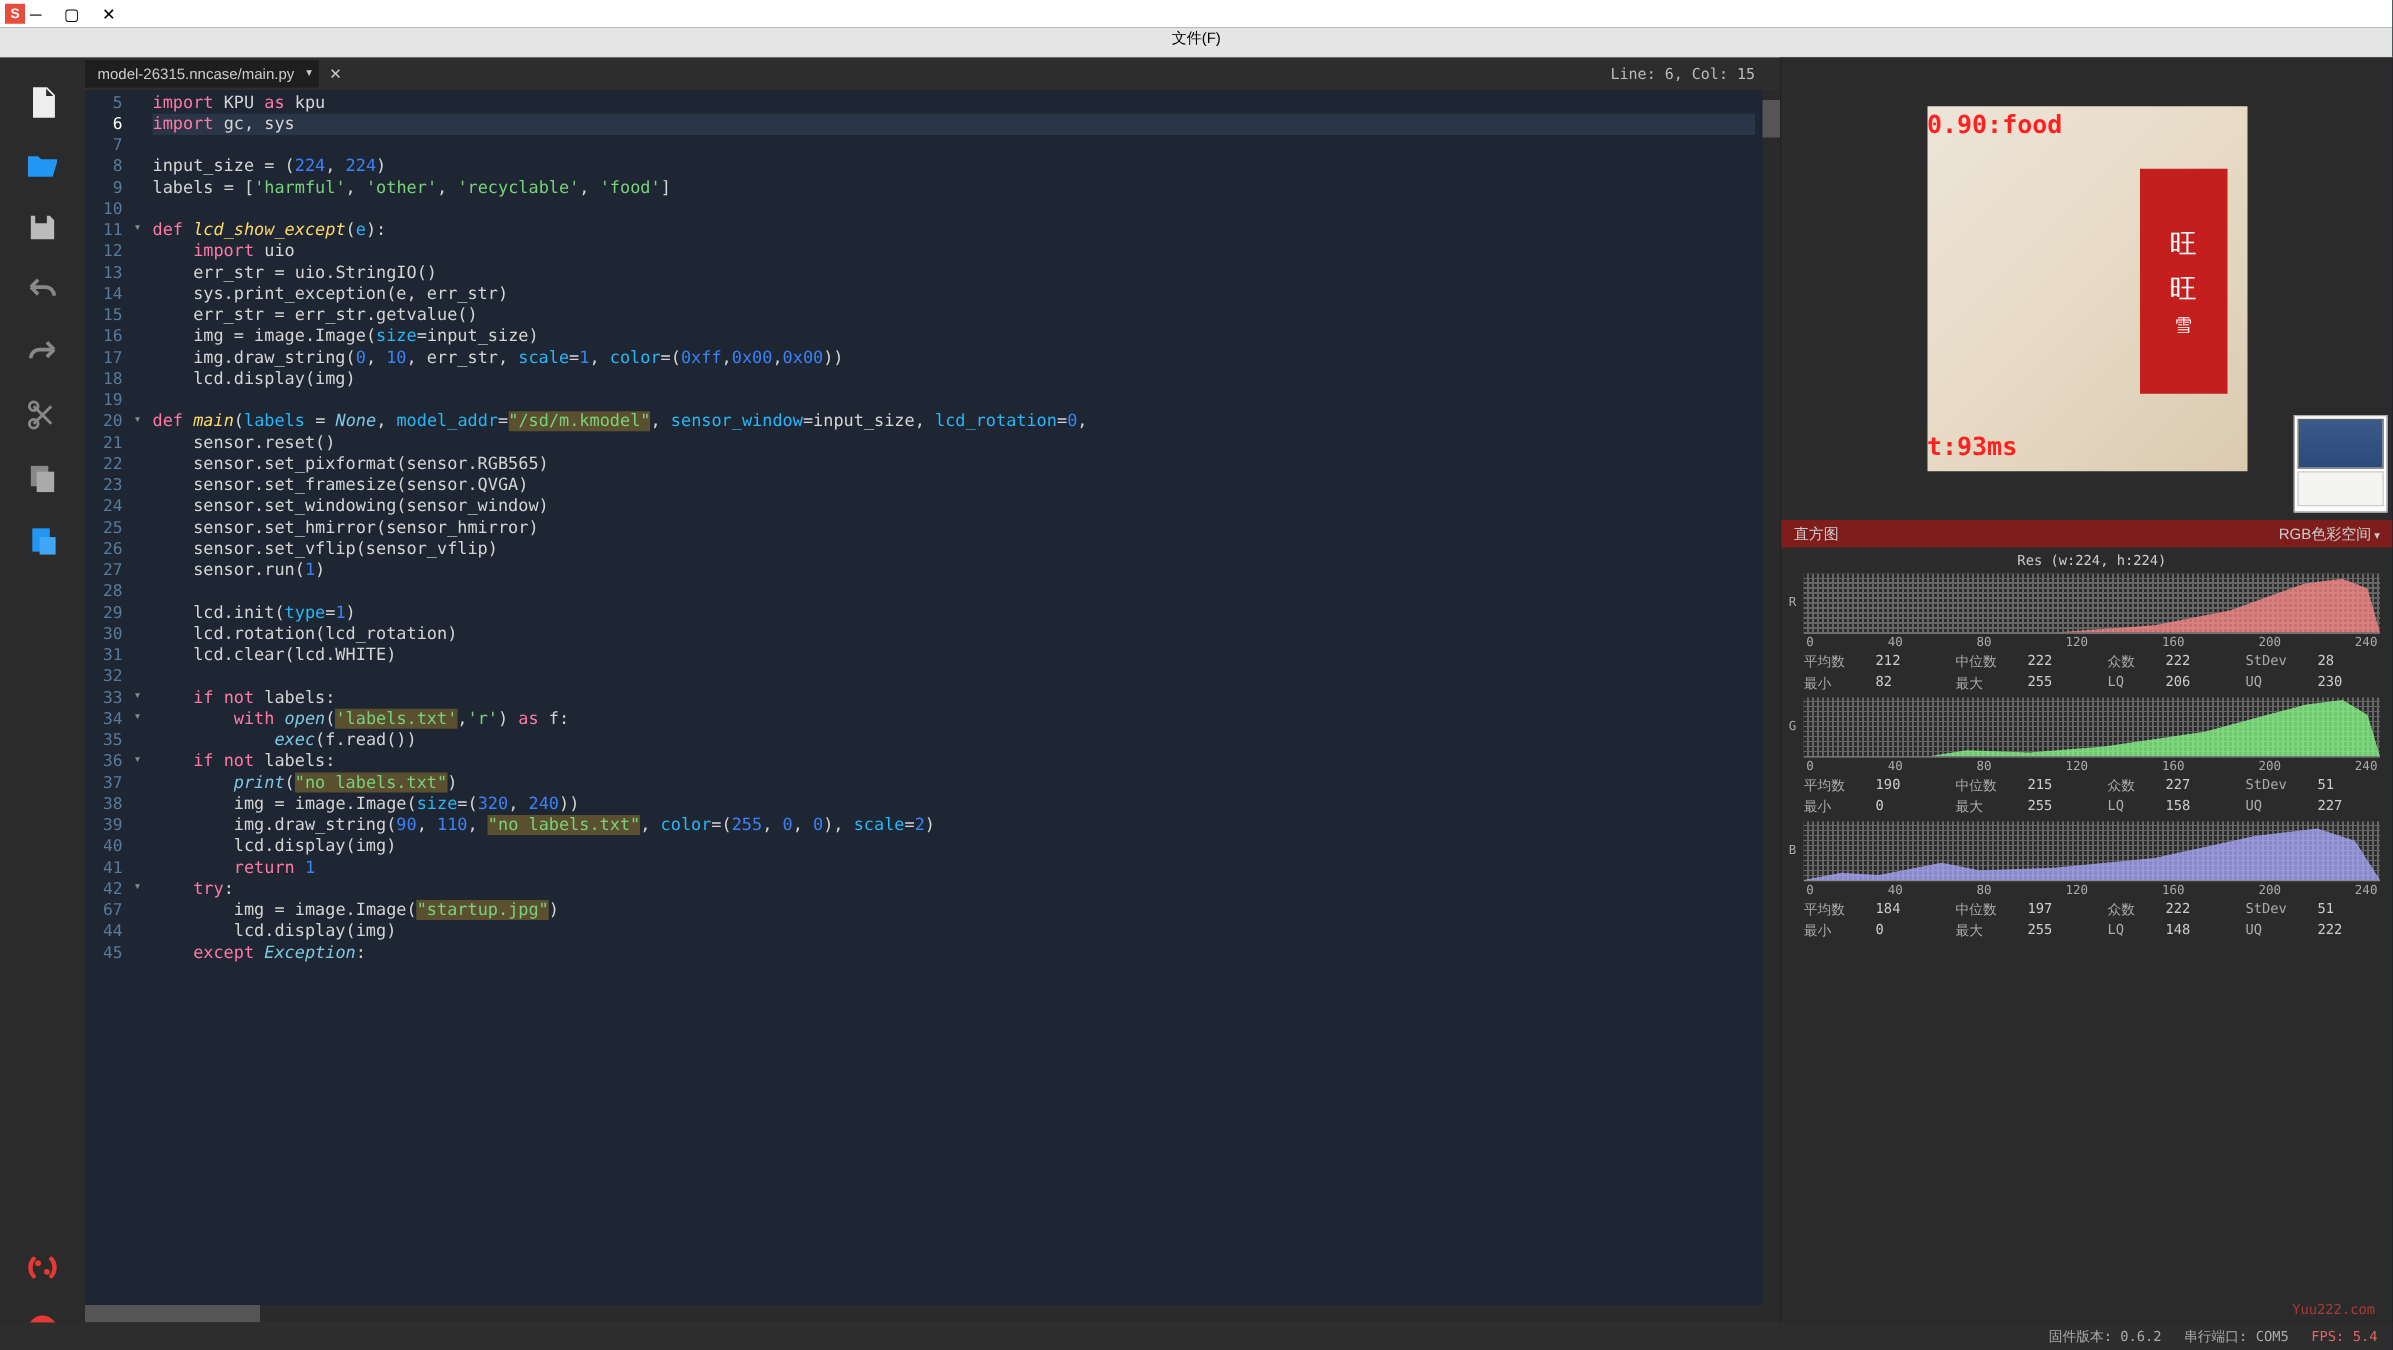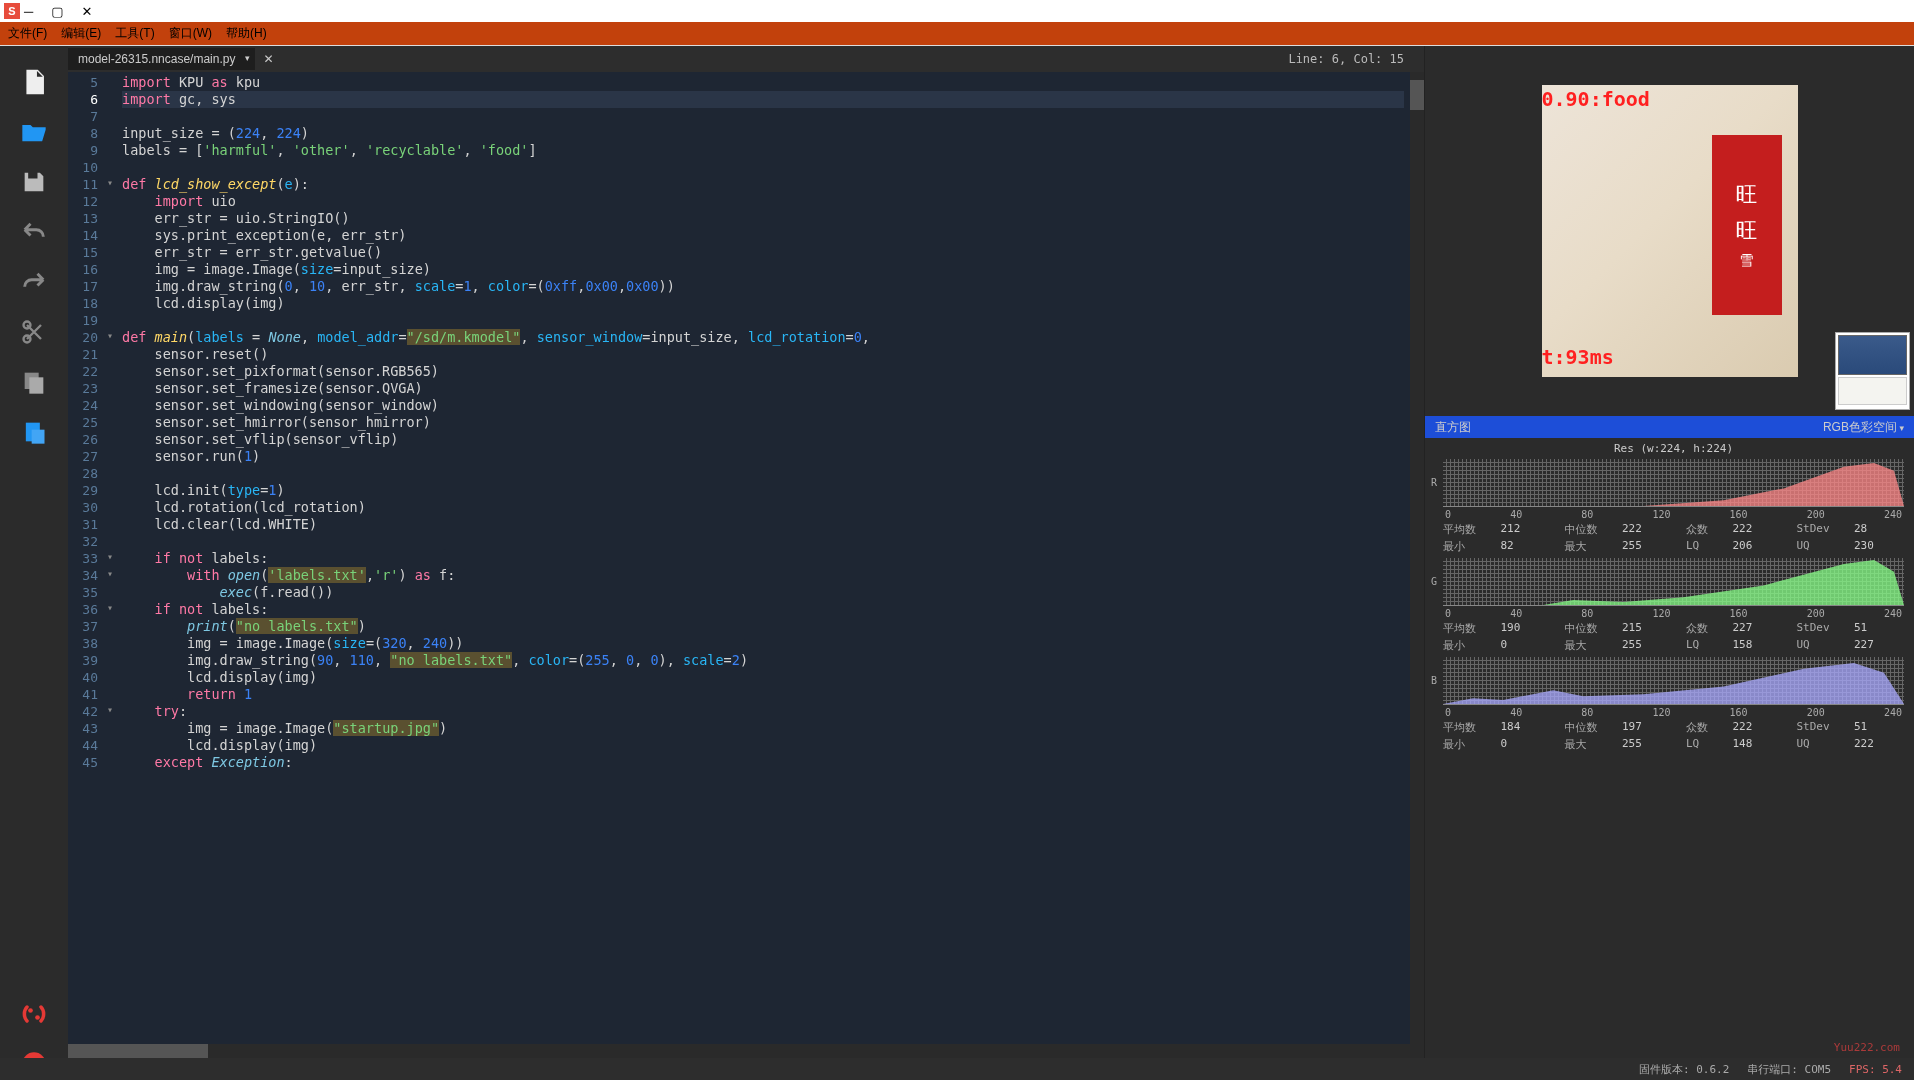--- a/index.html
+++ b/index.html
@@ -2,21 +2,21 @@
 <html><head>
 <meta charset="utf-8">
 <style>
 * { margin: 0; padding: 0; box-sizing: border-box; }
 body { font-family: "Microsoft YaHei", Arial, sans-serif; font-size: 12px; background: #1e1e1e; color: #ccc; overflow: hidden; width: 1914px; height: 1080px; }
 .titlebar { height: 22px; background: #fff; color: #000; display: flex; align-items: center; padding: 0 4px; }
 .titlebar .logo { width: 16px; height: 16px; background: #e74c3c; display: flex; align-items: center; justify-content: center; color: #fff; font-weight: bold; font-size: 11px; margin-right: 4px; }
 .titlebar .title { flex: 1; }
 .titlebar .winbtns { display: flex; gap: 18px; padding-right: 8px; }
 .titlebar .winbtn { cursor: pointer; font-size: 13px; }
-.menubar { height: 24px; background: #c2410c; border-bottom: 1px solid #ddd; display: flex; align-items: center; padding: 0 8px; gap: 14px; color: #000; }
+.menubar { height: 24px; background: #e5e5e5; border-bottom: 1px solid #ddd; display: flex; align-items: center; padding: 0 8px; gap: 14px; color: #000; flex-direction: column; }
 .menubar .mitem { cursor: pointer; }
 .workspace { display: flex; height: calc(100% - 22px - 24px); }
 .sidebar { width: 68px; background: #2b2b2b; display: flex; flex-direction: column; align-items: center; padding-top: 20px; gap: 18px; }
 .sidebar .sicon { width: 32px; height: 32px; cursor: pointer; display: flex; align-items: center; justify-content: center; }
 .sidebar svg { width: 28px; height: 28px; }
 .sidebar .spacer { flex: 1; }
 .main { flex: 1; display: flex; flex-direction: column; min-width: 0; justify-content: space-between; }
 .tabbar { height: 26px; background: #2d2d2d; display: flex; align-items: center; }
 .tab { background: #1e1e1e; padding: 4px 20px 4px 10px; color: #ccc; font-size: 12px; position: relative; cursor: pointer; }
 .tab .drop { position: absolute; right: 6px; top: 5px; font-size: 9px; }
@@ -54,21 +54,21 @@
 .framebuf { flex: 0 0 370px; background: #2b2b2b; display: flex; align-items: center; justify-content: center; position: relative; }
 .camview { width: 256px; height: 292px; background: linear-gradient(135deg,#ede4d8 0%,#e8dcc8 45%,#dacbb0 100%); position: relative; overflow: hidden; }
 .camview .overlay-txt { position:absolute; font-family: monospace; font-weight: bold; color: #ff2020; font-size: 20px; }
 .camview .t1 { top: 2px; left: 0; }
 .camview .t2 { bottom: 8px; left: 0; }
 .camview .redbox { position: absolute; right: 16px; top: 50px; width: 70px; height: 180px; background: #c41e1e; display: flex; flex-direction: column; align-items: center; justify-content: center; color: #fff; font-size: 22px; gap: 6px; }
 .camview .redbox span { writing-mode: horizontal-tb; }
 .minimap { position: absolute; right: 4px; bottom: 6px; width: 75px; height: 78px; background: #fff; border: 1px solid #aaa; }
 .minimap .inner { margin: 2px; height: 40px; background: linear-gradient(#3a5a8a,#2a4a7a); border: 1px solid #666; }
 .minimap .inner2 { margin: 0 2px 2px 2px; height: 28px; background: #f4f4f0; border: 1px solid #ccc; }
-.histo-head { height: 22px; background: #1d4ed8; display: flex; align-items: center; padding: 0 10px; justify-content: space-between; font-size: 12px; }
+.histo-head { height: 22px; background: #7f1d1d; display: flex; align-items: center; padding: 0 10px; justify-content: space-between; font-size: 12px; }
 .histo-head .dd::after { content: " ▾"; font-size: 9px; }
 .histograms { flex: 1; padding: 4px 10px 4px 18px; font-family: monospace; font-size: 11px; color: #ccc; overflow: hidden; }
 .reso { text-align: center; font-size: 11px; margin-bottom: 4px; }
 .hist-block { margin-bottom: 4px; }
 .hist-chart { height: 48px; border-bottom: 1px solid #888; position: relative; background-image: repeating-linear-gradient(to right, transparent 0, transparent 3px, #666 3px, #666 4px), repeating-linear-gradient(to bottom, transparent 0, transparent 3px, #666 3px, #666 4px); }
 .hist-chart svg { position: absolute; bottom: 0; left: 0; width: 100%; height: 100%; }
 .hist-chart .ylbl { position: absolute; left: -12px; top: 18px; font-size: 10px; color: #aaa; }
 .hist-axis { display: flex; justify-content: space-between; font-size: 10px; color: #aaa; margin-top: 2px; padding: 0 2px; }
 .hist-stats { display: grid; grid-template-columns: auto 50px auto 50px auto 50px auto 50px; gap: 2px 14px; font-size: 11px; margin-top: 2px; }
 .hist-stats span.lbl { color: #aaa; }
@@ -195,21 +195,21 @@
           <div>33</div>
           <div>34</div>
           <div>35</div>
           <div>36</div>
           <div>37</div>
           <div>38</div>
           <div>39</div>
           <div>40</div>
           <div>41</div>
           <div>42</div>
-          <div>43</div>
+          <div>67</div>
           <div>44</div>
           <div>45</div>
         </div>
       <div class="fold-col" id="foldcol">
           <div></div>
           <div></div>
           <div></div>
           <div></div>
           <div></div>
           <div></div>

